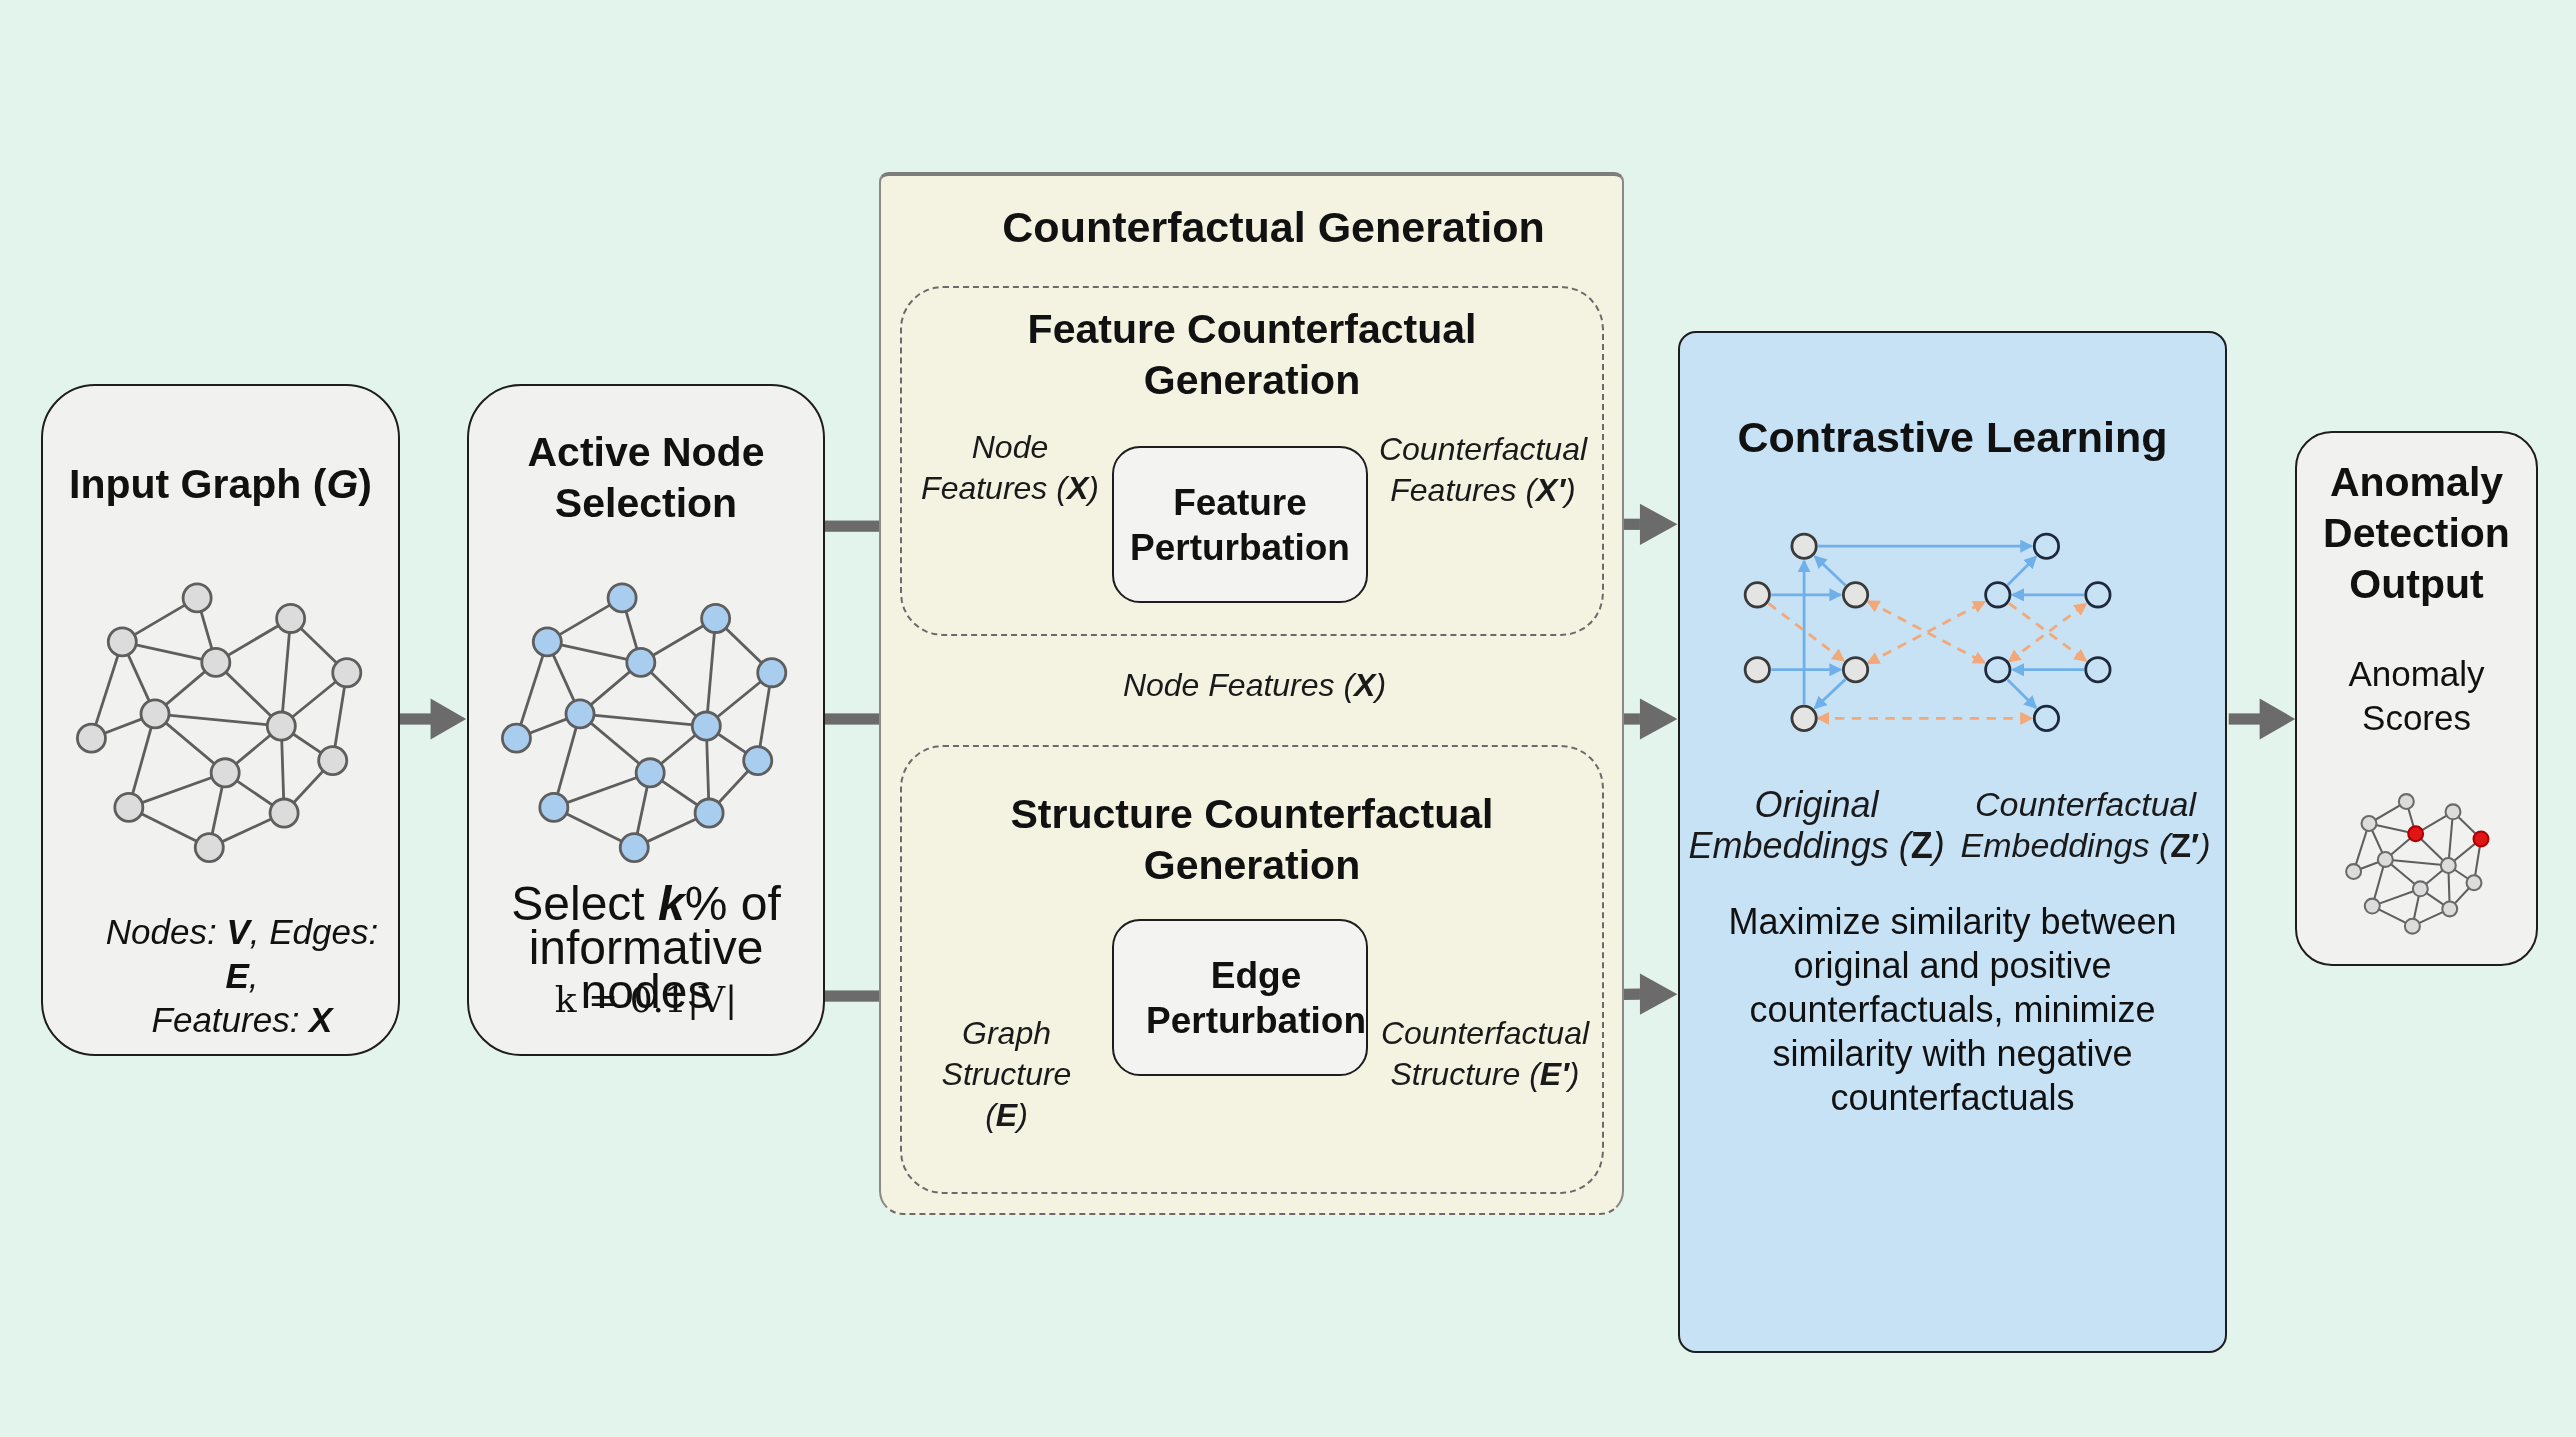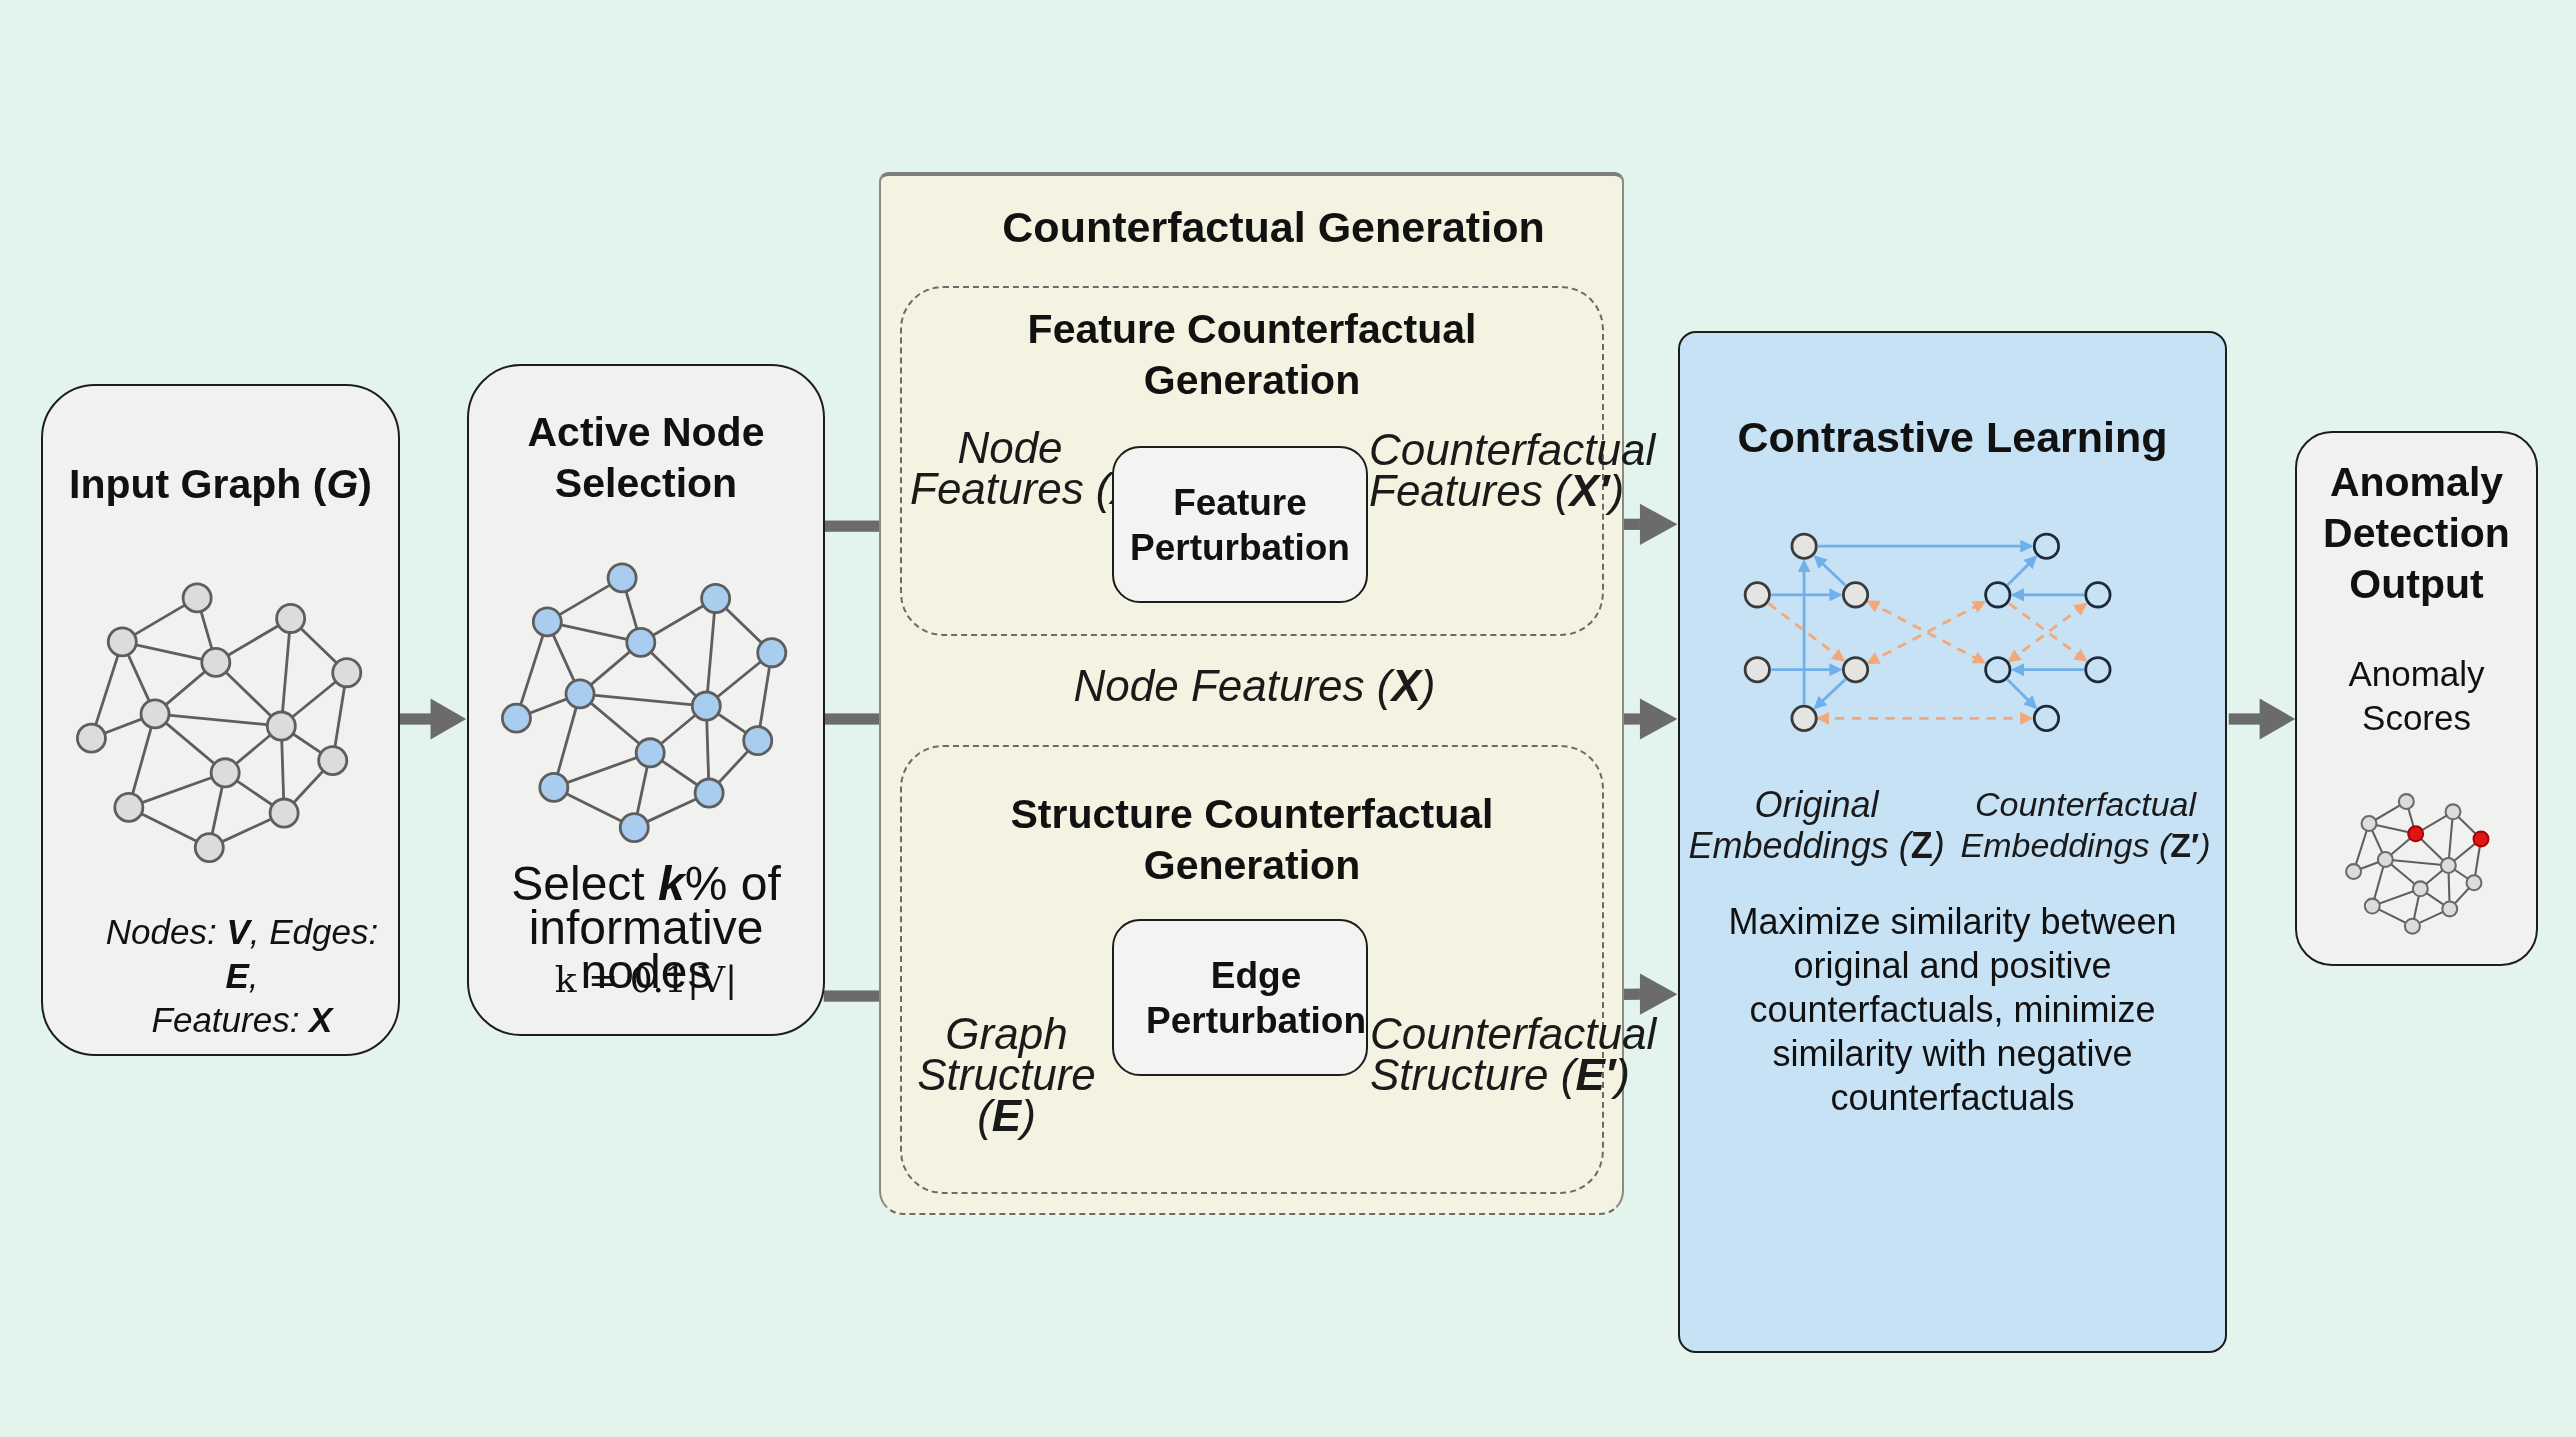--- a/index.html
+++ b/index.html
@@ -19,21 +19,21 @@
     position:absolute; left:0; right:0; text-align:center;
     font-weight:700; font-size:41px; line-height:51px; color:#111;
   }
   .body-text {
     position:absolute; left:0; right:0; text-align:center;
     font-size:36px; line-height:44px; color:#111;
   }
   .ital { font-style:italic; }
   .lbl {
     position:absolute; text-align:center; font-style:italic;
-    font-size:44px; line-height:41px; color:#1a1a1a; white-space:nowrap;
+    font-size:32px; line-height:41px; color:#1a1a1a; white-space:nowrap;
   }
   b.mathb { font-weight:700; font-style:italic; }
   .cf-outer {
     position:absolute; left:879px; top:172px; width:745px; height:1043px;
     box-sizing:border-box; background:#f4f3e2;
     border-left:2.8px solid #8a8a84; border-right:2.8px solid #8a8a84;
     border-top:4.7px solid #7d7d7d;
     border-bottom:2.8px dashed #6a6a6a;
     border-radius:9.4px 9.4px 24px 24px;
   }
@@ -132,21 +132,21 @@
         <circle cx="248" cy="278" r="15" fill="#dcdcdc" stroke="#5e5e5e" stroke-width="3"></circle>
         <circle cx="168" cy="315" r="15" fill="#dcdcdc" stroke="#5e5e5e" stroke-width="3"></circle>
       </g>
     </svg>
   <div class="body-text ital" style="top:524px; font-size:35px;padding-left:43px;">
     <span>Nodes: </span><b class="mathb">V</b><span>, Edges: </span><b class="mathb">E</b><span>,</span><br>
     <span>Features: </span><b class="mathb">X</b>
   </div>
 </div>
 
-<div class="card" style="left:467px; top:364px; width:358px; height:672px;">
+<div class="card" style="left:467px; top:384px; width:358px; height:672px;">
   <div class="title" style="top:41px;">
     <span>Active Node</span><br>
     <span>Selection</span>
   </div>
   <svg class="abs graph-svg" id="graph-active" style="left:7.5px; top:167px;" width="337" height="318" viewBox="0 0 360 340">
       <g>
         <line x1="155" y1="48" x2="75" y2="95" stroke="#5e5e5e" stroke-width="3"></line>
         <line x1="155" y1="48" x2="175" y2="117" stroke="#5e5e5e" stroke-width="3"></line>
         <line x1="75" y1="95" x2="175" y2="117" stroke="#5e5e5e" stroke-width="3"></line>
         <line x1="75" y1="95" x2="110" y2="172" stroke="#5e5e5e" stroke-width="3"></line>

